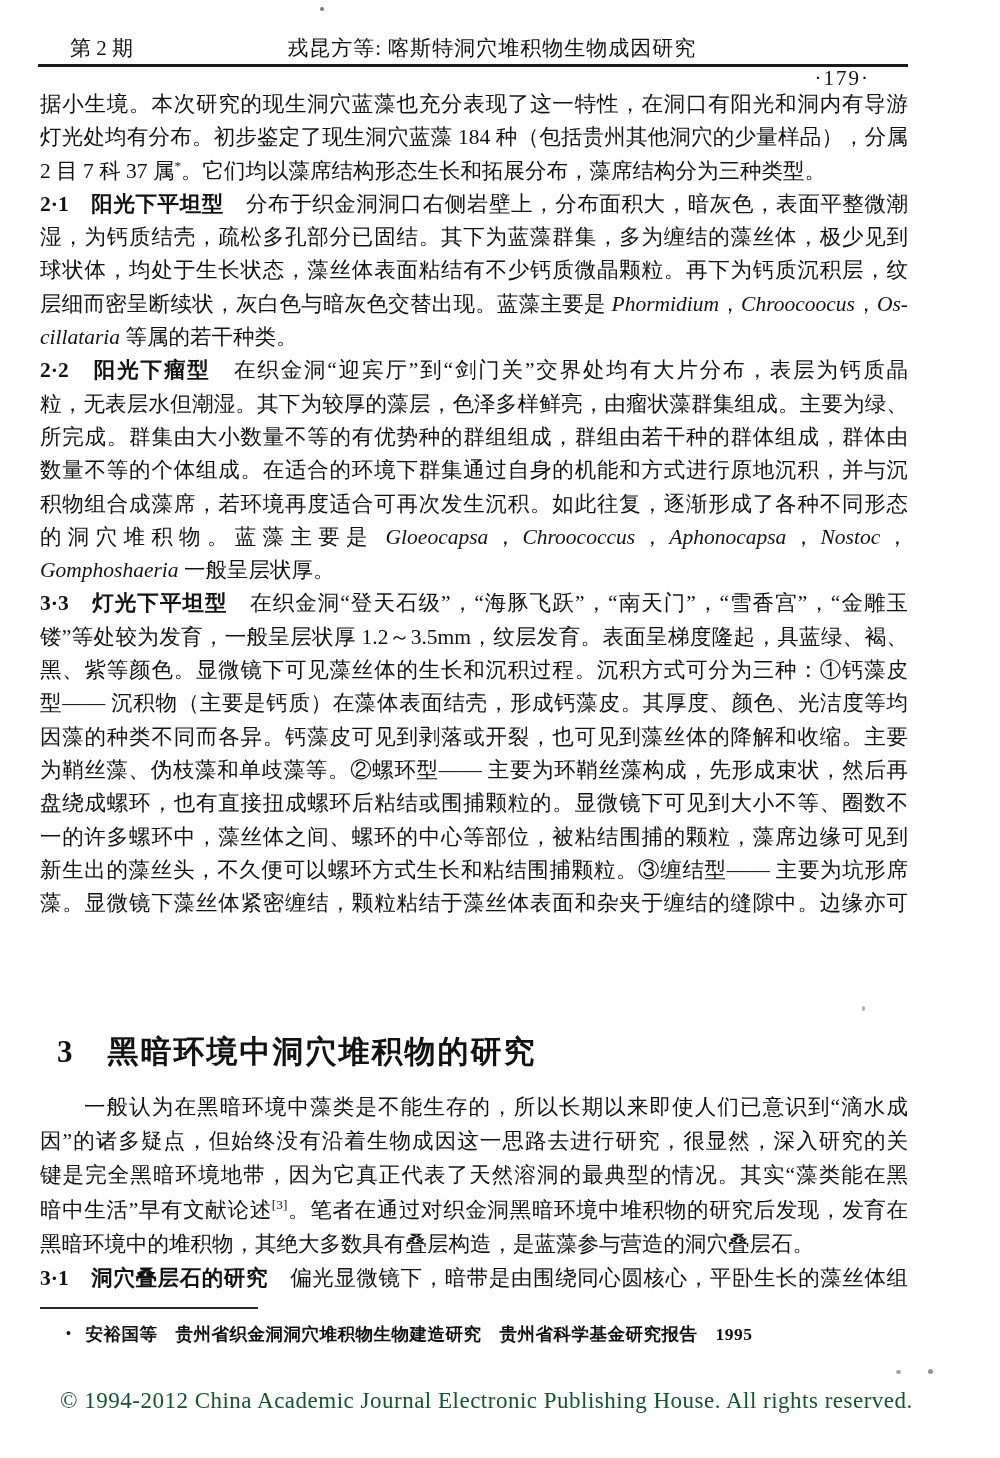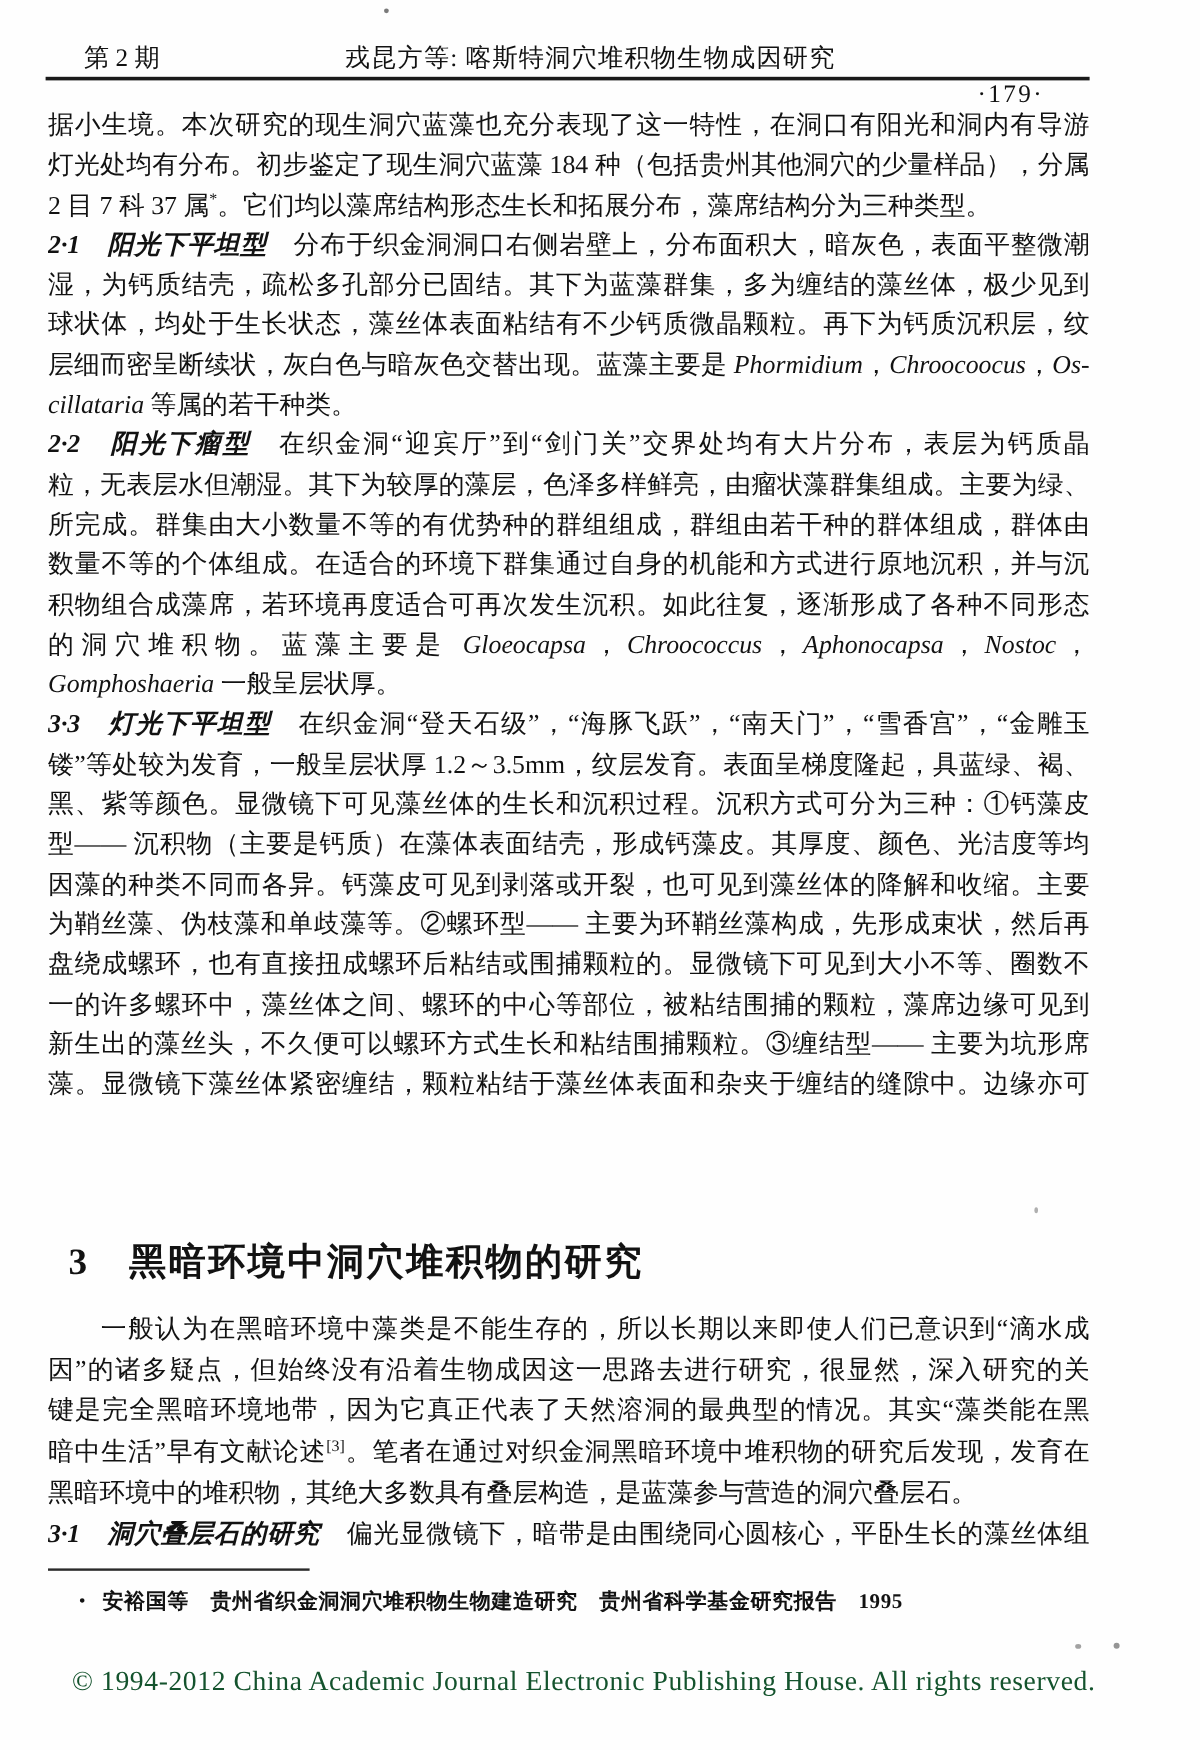--- a/index.html
+++ b/index.html
@@ -29,21 +29,21 @@
     line-height:33.3px;
     text-align:justify;
     text-align-last:justify;
     white-space:normal;
     height:33.3px;
     overflow:hidden;
   }
   #body2 .line{line-height:34.2px;height:34.2px;}
   .line.last{text-align-last:left;}
   .line.indent{padding-left:44px;}
-  .line .b{font-weight:700;font-style:italic;}
+  .line .b{font-weight:700;}
   .line .i{font-style:italic;font-family:"Liberation Serif","DejaVu Serif",serif;}
   .line .sup{font-size:0.62em;vertical-align:super;line-height:0;}
 
   
   .sec-heading{
     position:absolute;top:1014px;left:40px;margin:17px;
     font-size:31px;font-weight:700;letter-spacing:2px;
   }
 
   

